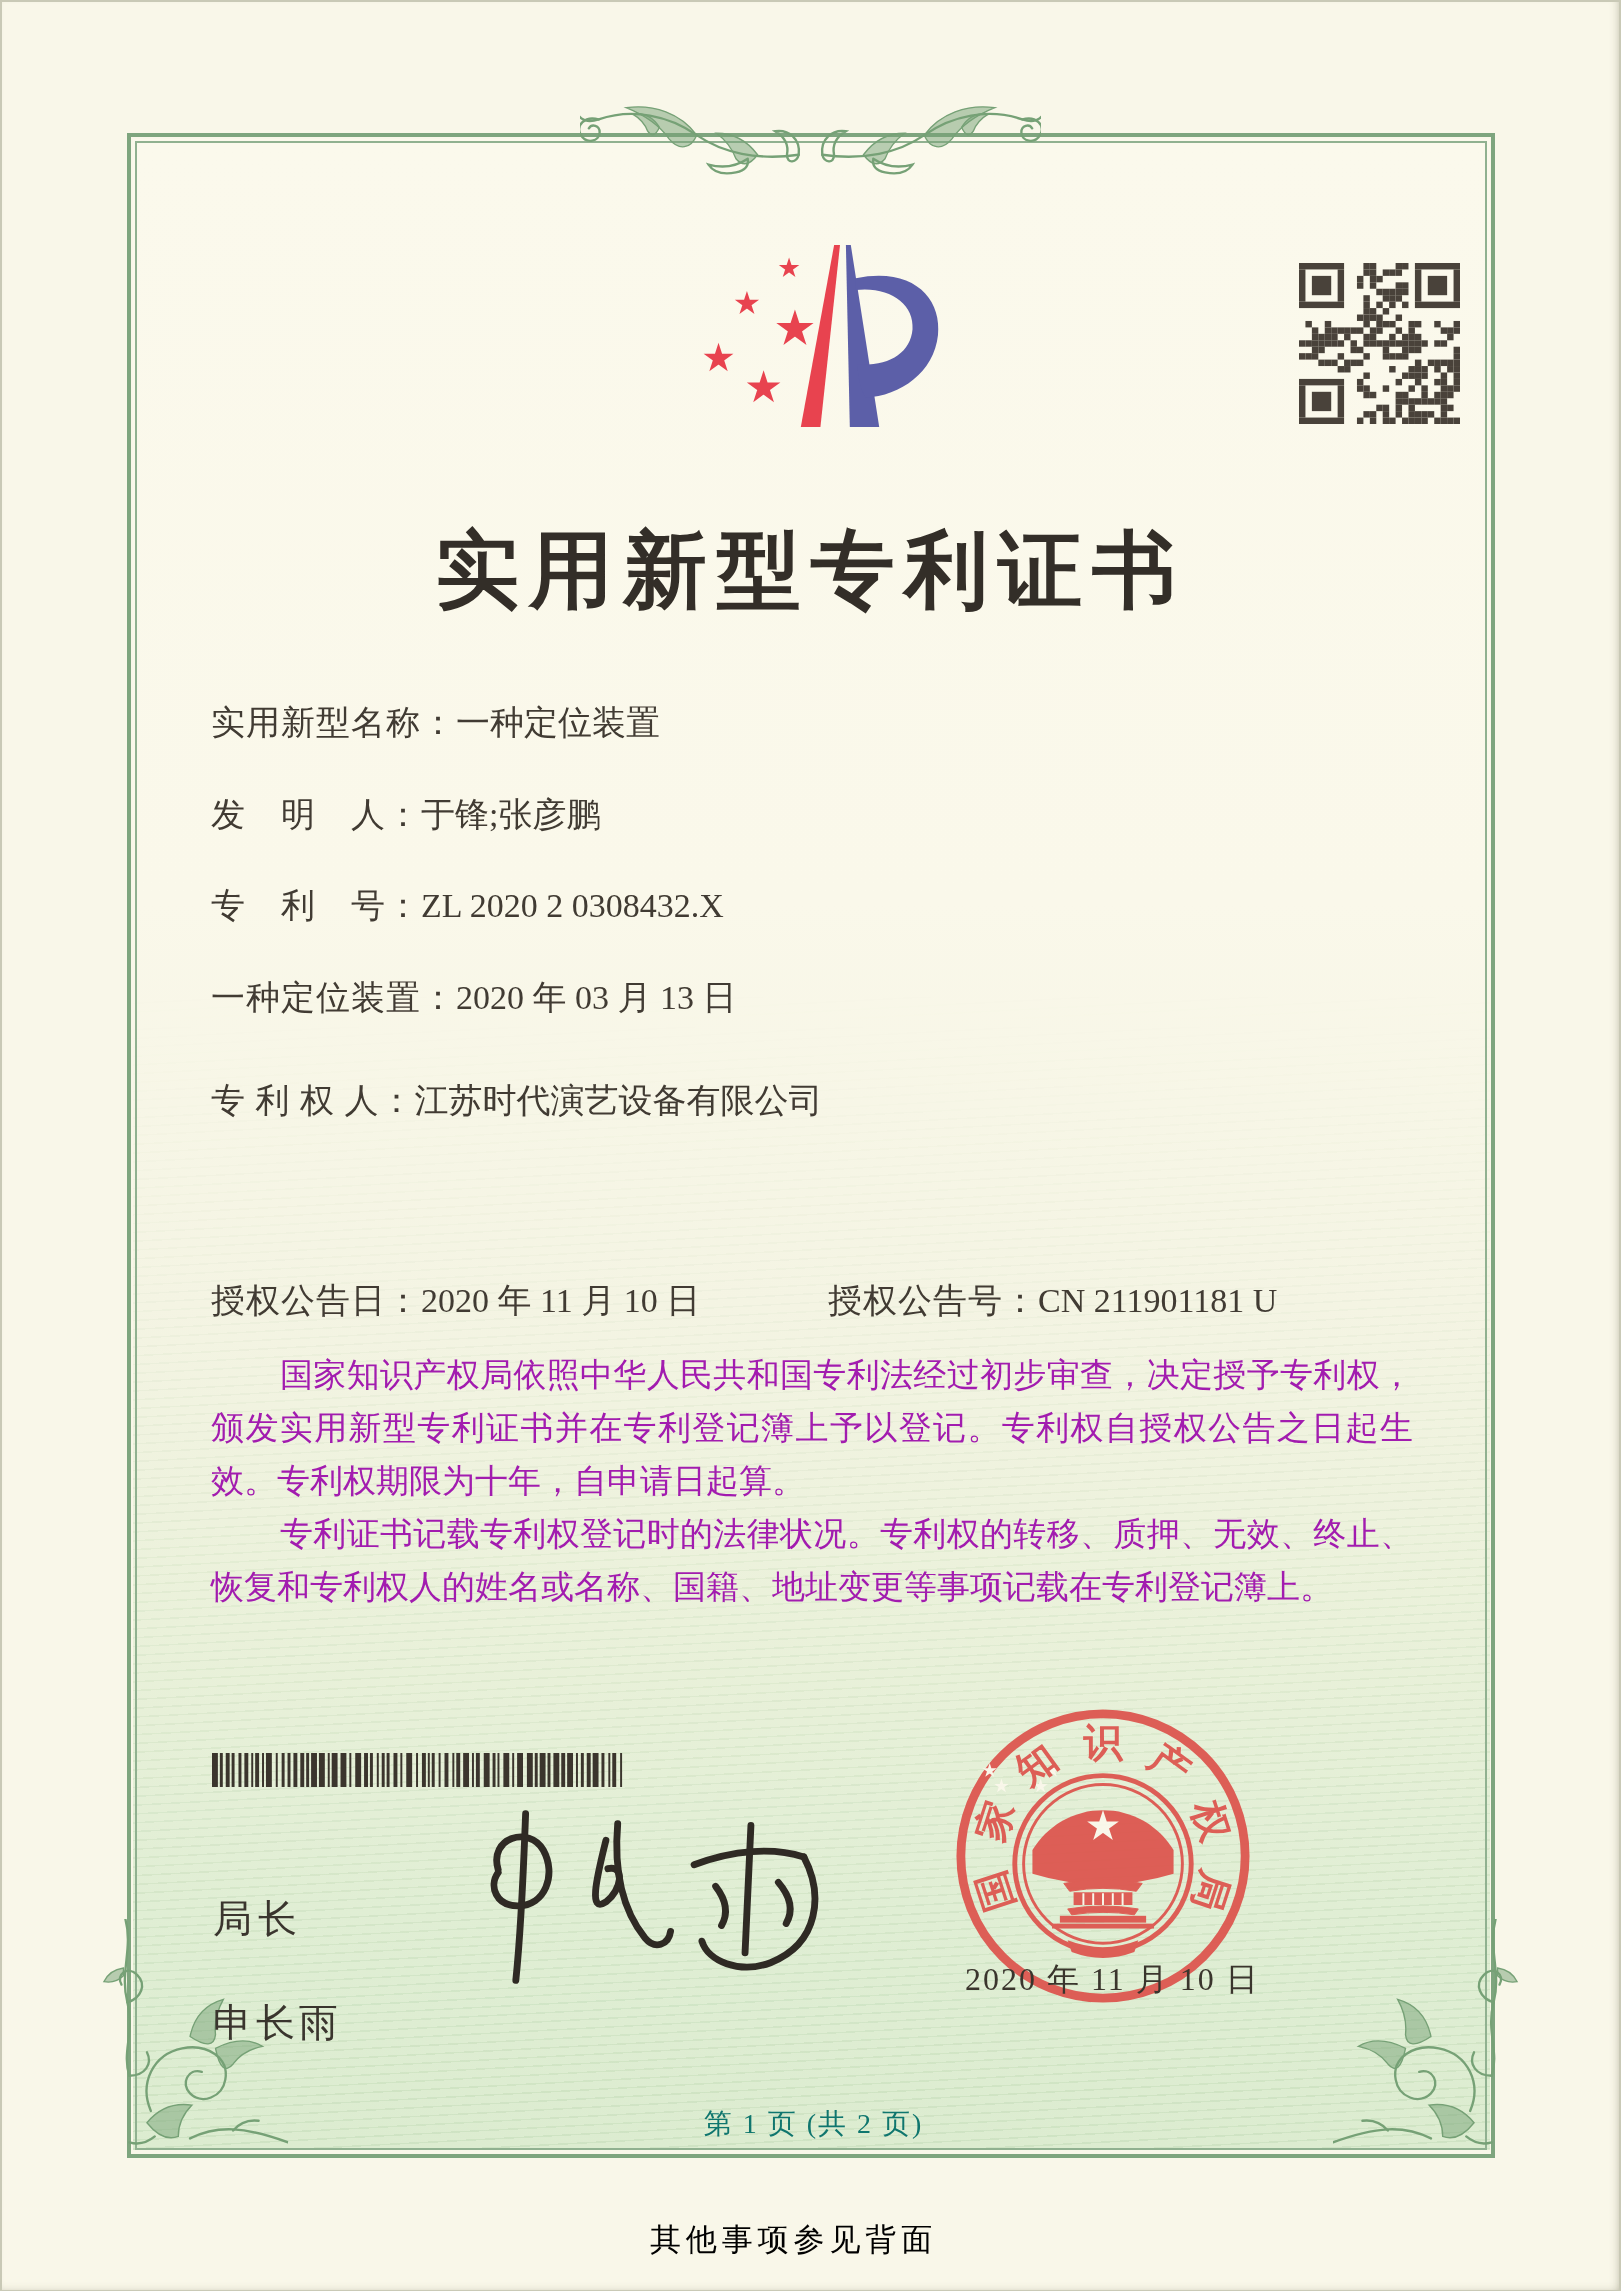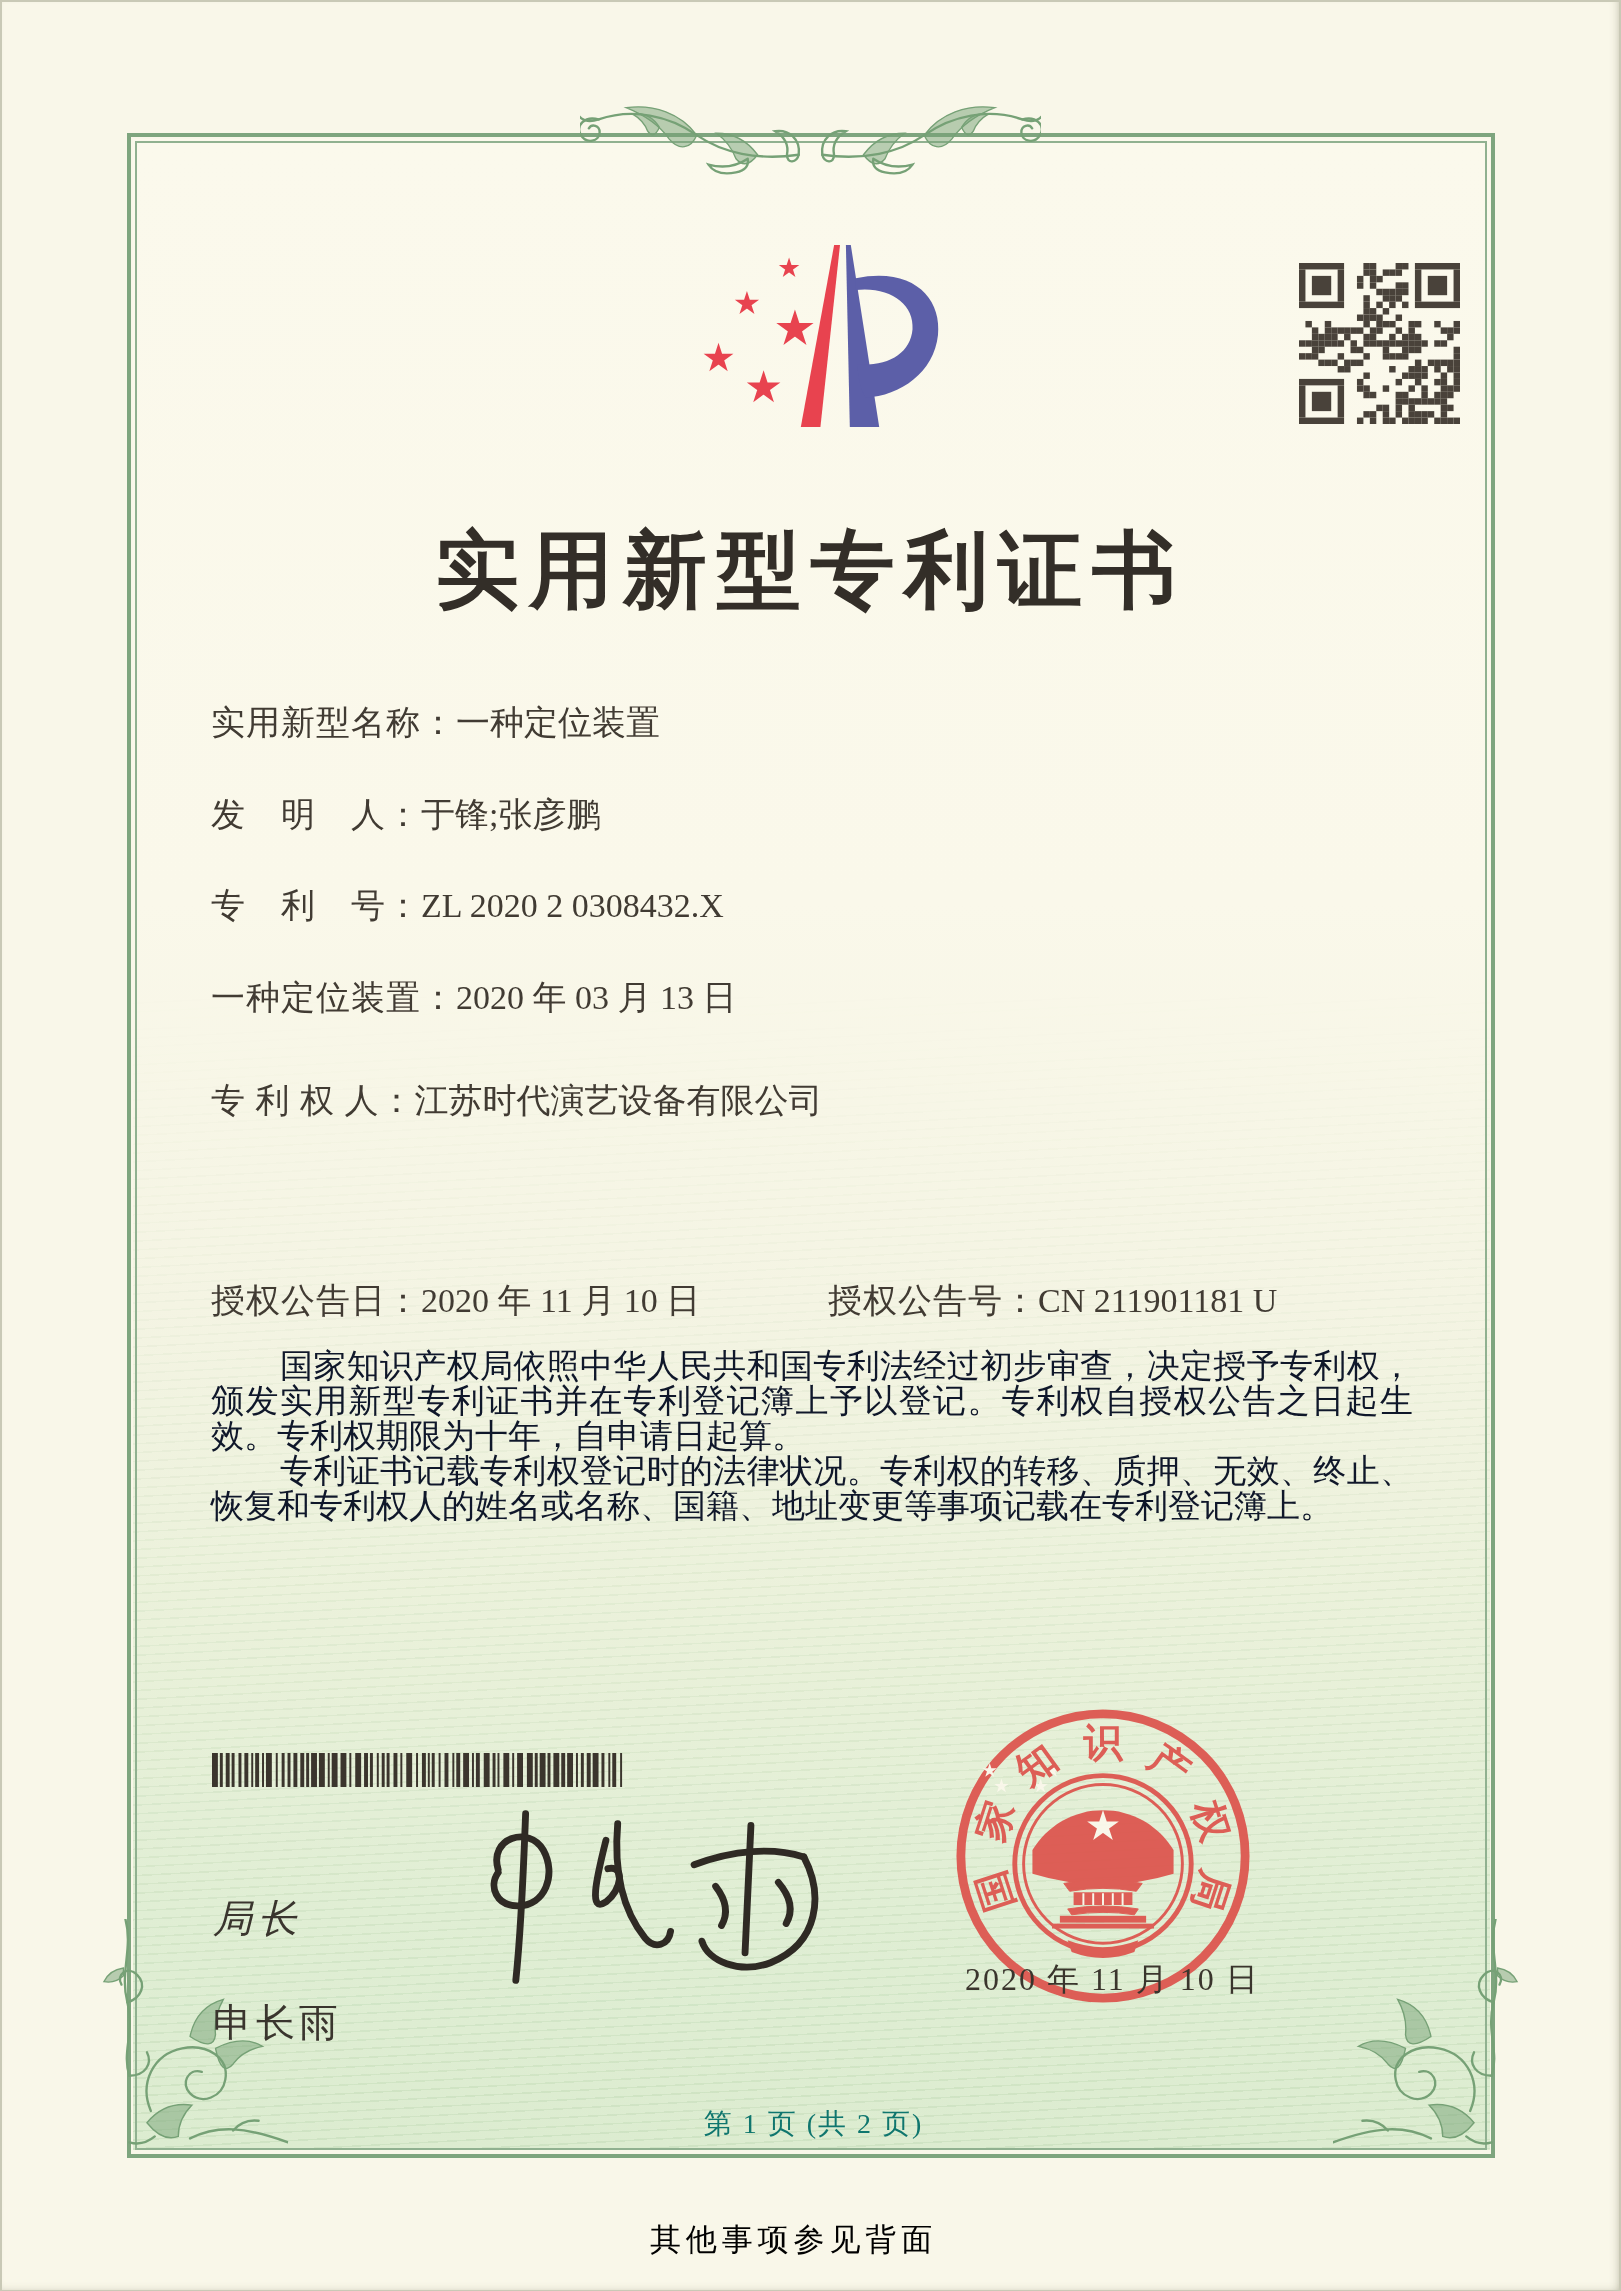--- a/index.html
+++ b/index.html
@@ -15,24 +15,24 @@
     -webkit-mask-image:linear-gradient(180deg,transparent 0%,transparent 42%,rgba(0,0,0,.55) 68%,#000 100%);
     mask-image:linear-gradient(180deg,transparent 0%,transparent 42%,rgba(0,0,0,.55) 68%,#000 100%);}
   .border-frame{position:absolute;left:127px;top:133px;width:1360px;height:2017px;border:4.9px solid #7ea57e;}
   .border-frame .inner-line{position:absolute;inset:3.9px;border:2px solid #90b190;}
   .abs{position:absolute;}
   .cert-no{left:209px;top:251px;font-size:35px;letter-spacing:3.9px;color:#45403a;}
   .title{left:0;width:1621px;top:514px;text-align:center;font-size:84px;font-weight:bold;letter-spacing:9.8px;color:#332e28;}
   .field-row{left:211px;width:1215px;font-size:34px;color:#413b33;white-space:nowrap;}
   .f-label{letter-spacing:1px;}
   .pair1{display:inline-block;width:617px;margin-top:10px;}
-  .paras{left:211px;top:1349px;width:1202px;font-size:33px;line-height:35px;text-align:justify;color:#0f172a;}
+  .paras{left:211px;top:1349px;width:1202px;font-size:33px;line-height:53px;text-align:justify;color:#a21caf;}
   .paras p{margin:0;text-indent:69px;}
   .barcode-box{left:212px;top:1753px;width:414px;height:34px;}
-  .juzhang{left:213px;top:1892px;font-size:39px;color:#3a352e;letter-spacing:5.9px;font-style:italic;}
+  .juzhang{left:213px;top:1892px;font-size:39px;color:#3a352e;letter-spacing:5.9px;}
   .signer-name{left:213px;top:1960px;font-size:39px;color:#3a352e;letter-spacing:3.9px;margin-top:36px;}
   .signature-box{left:459px;top:1796px;width:384px;height:208px;}
   .seal-box{left:954px;top:1707px;width:298px;height:298px;opacity:.93;}
   .seal-date{left:965px;top:1958px;width:294px;font-size:32px;color:#3a352d;letter-spacing:2px;white-space:nowrap;}
   .page-no{left:59px;width:1509px;top:2105px;text-align:center;font-size:28px;color:#0f766e;letter-spacing:2px;}
   .back-note{left:39px;width:1509px;top:2219px;text-align:center;font-size:31px;color:#000000;letter-spacing:4.9px;}
   .orn{stroke:#76a176;fill:none;stroke-width:2.4;stroke-linecap:round;}
   .orn-fill{fill:rgba(118,161,118,.5);stroke:#76a176;stroke-width:1.4;}
   .sig{stroke:#2f2a24;stroke-width:7;fill:none;stroke-linecap:round;stroke-linejoin:round;}
 </style>

